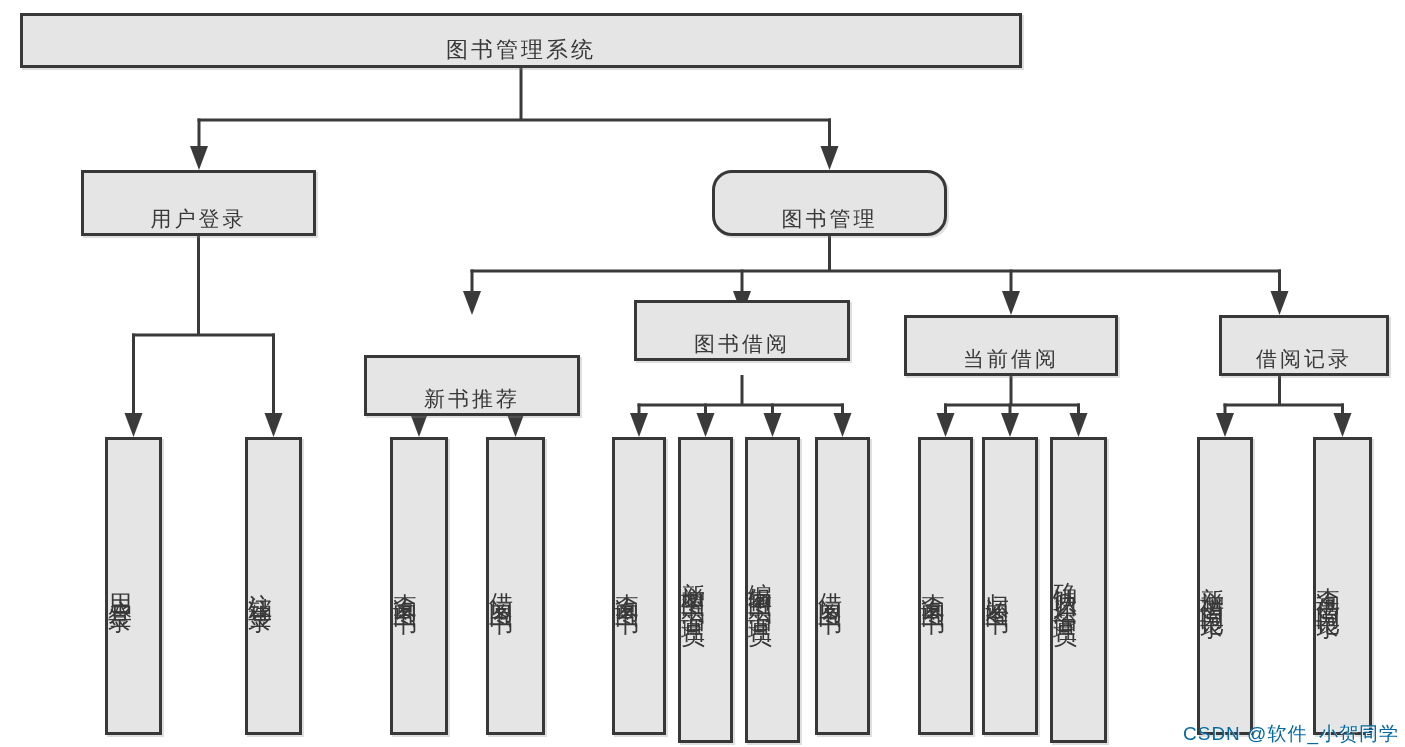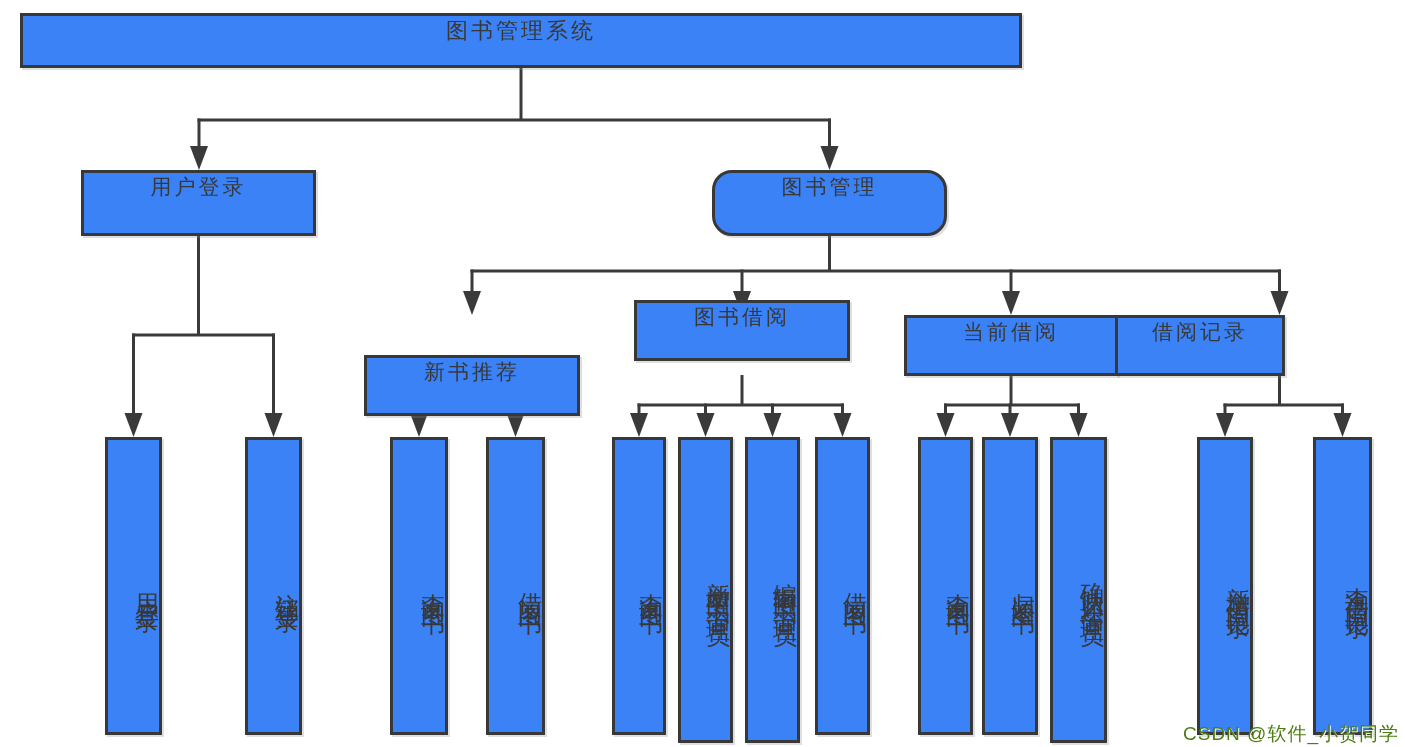--- a/index.html
+++ b/index.html
@@ -10,39 +10,39 @@
     font-family:"Liberation Sans","DejaVu Sans",sans-serif;
     overflow:hidden;
   }
   .connectors{position:absolute;left:0;top:0;width:1405px;height:747px;z-index:1;}
   .connectors line, .connectors path{stroke:#3a3a3a;stroke-width:3;fill:none;}
   .connectors polygon{fill:#3a3a3a;stroke:none;}
   .box{
     position:absolute;
     box-sizing:border-box;
     border:3px solid #383838;
-    background:#3b82f6;
-    display:flex;align-items:flex-start;justify-content:center;
+    background:#e5e5e5;
+    display:flex;align-items:flex-end;justify-content:center;
     color:#383838;
     z-index:2;
     box-shadow:2px 2px 0 rgba(140,140,140,0.28);
   }
   .hbox{font-size:21px;letter-spacing:3px;white-space:nowrap;}
   .root{font-size:22px;}
   .vbox{
     writing-mode:vertical-rl;
     font-size:24px;
     letter-spacing:6px;
     line-height:1;
   }
   .watermark{
     position:absolute;
     left:1183px;top:721px;
     font-size:19px;
-    color:#4d7c0f;
+    color:#0369a1;
     letter-spacing:1px;
     white-space:nowrap;
     z-index:5;
     text-shadow:1px 1px 0 rgba(255,255,255,0.9);
   }
 </style>
 </head>
 <body>
 
 <div class="canvas">
@@ -136,21 +136,21 @@
 
   <div class="box hbox" style="left:364px;top:315px;width:216px;height:61px;margin-top:40px;">
     <span>新书推荐</span>
   </div>
   <div class="box hbox" style="left:634px;top:300px;width:216px;height:61px;">
     <span>图书借阅</span>
   </div>
   <div class="box hbox" style="left:904px;top:315px;width:214px;height:61px;">
     <span>当前借阅</span>
   </div>
-  <div class="box hbox" style="left:1115px;top:315px;width:170px;height:61px;">
+  <div class="box hbox" style="left:1219px;top:315px;width:170px;height:61px;">
     <span>借阅记录</span>
   </div>
 
   <div class="box vbox" style="left:105px;top:437px;width:57px;height:298px;">
     <span>用户登录</span>
   </div>
   <div class="box vbox" style="left:245px;top:437px;width:57px;height:298px;">
     <span>注销登录</span>
   </div>
 

